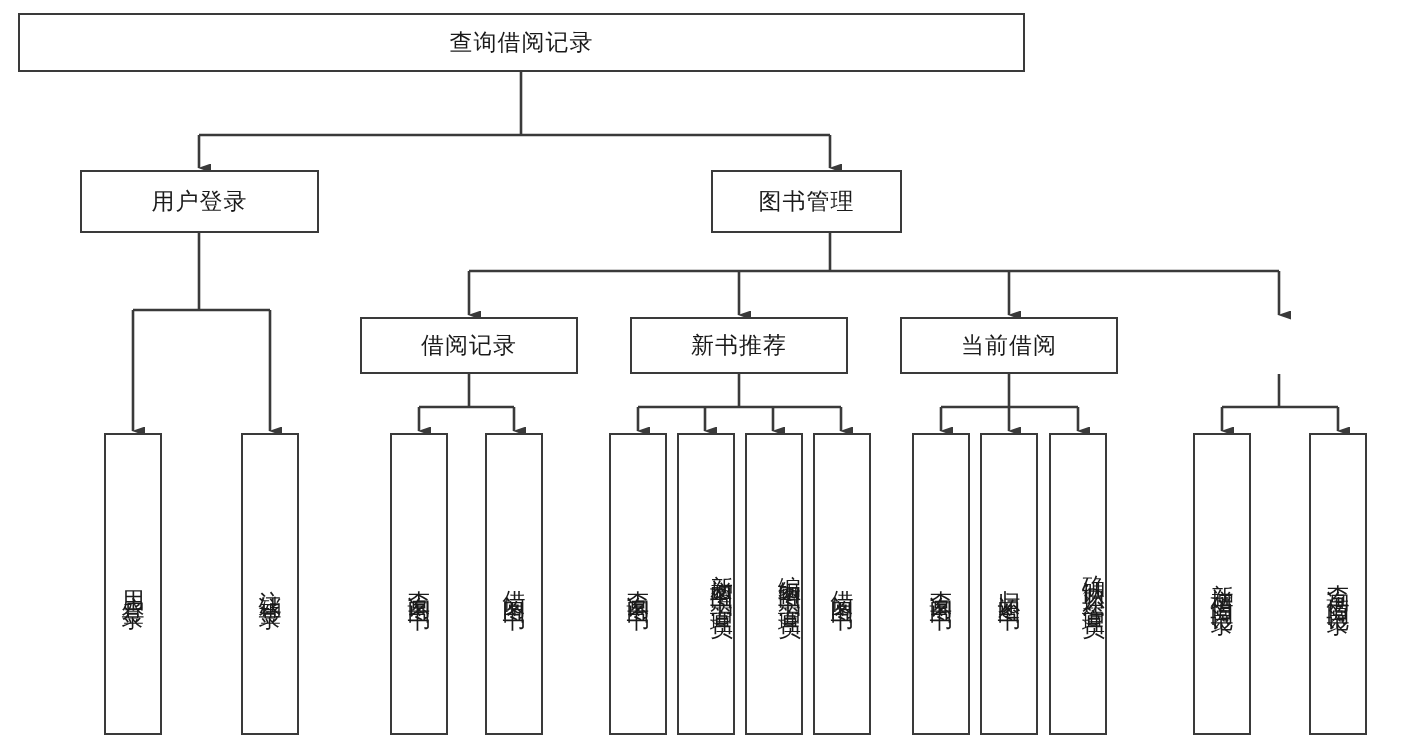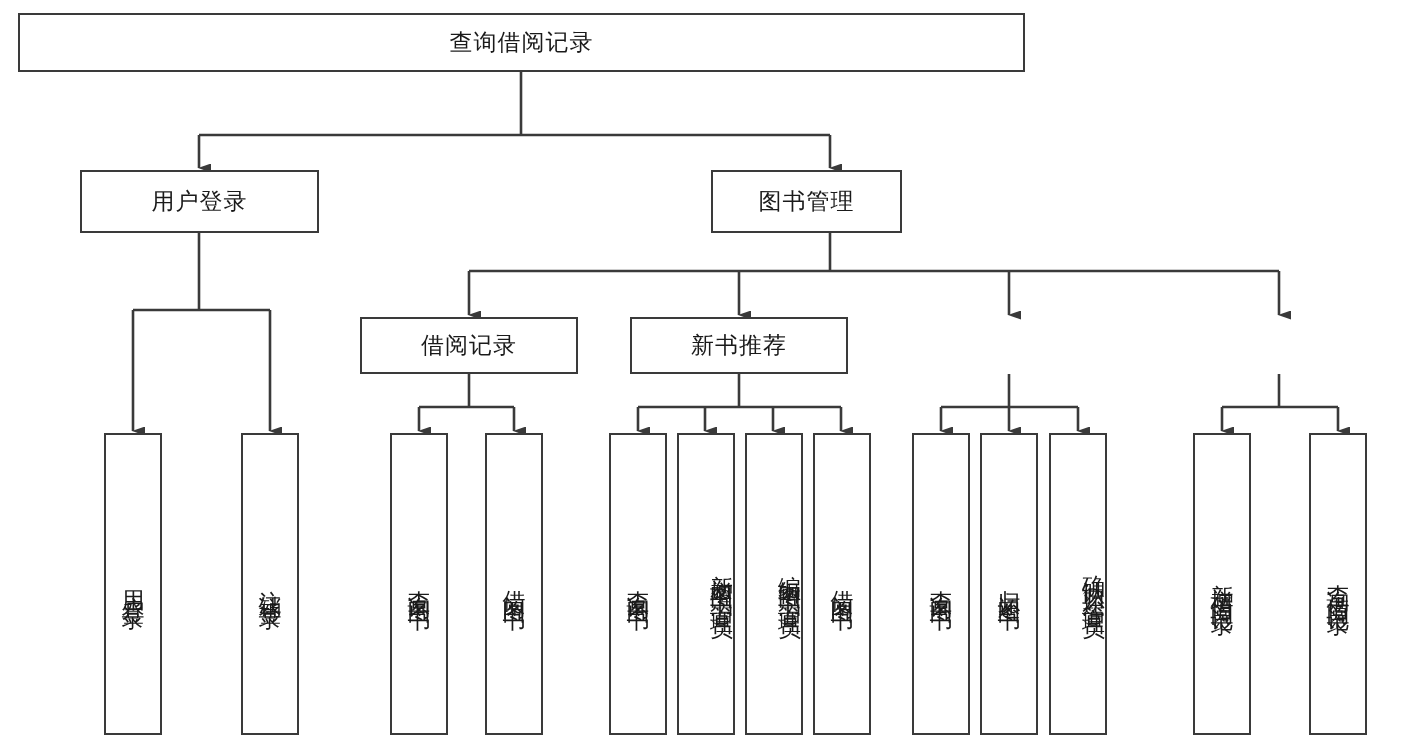--- a/index.html
+++ b/index.html
@@ -126,20 +126,21 @@
     </g>
   </svg>
 
   <div class="node horiz" style="left:18px; top:13px; width:1007px; height:59px;">查询借阅记录</div>
 
   <div class="node horiz" style="left:80px; top:170px; width:239px; height:63px;">用户登录</div>
   <div class="node horiz" style="left:711px; top:170px; width:191px; height:63px;">图书管理</div>
 
   <div class="node horiz" style="left:360px; top:317px; width:218px; height:57px;">借阅记录</div>
   <div class="node horiz" style="left:630px; top:317px; width:218px; height:57px;">新书推荐</div>
+  <div class="node horiz" style="left:900px; top:317px; width:218px; height:57px;">当前借阅</div>
 
   <div class="node vert midalign" style="left:104px; top:433px; width:58px; height:302px;">用户登录</div>
   <div class="node vert midalign" style="left:241px; top:433px; width:58px; height:302px;">注销登录</div>
 
   <div class="node vert midalign" style="left:390px; top:433px; width:58px; height:302px;">查询图书</div>
   <div class="node vert midalign" style="left:485px; top:433px; width:58px; height:302px;">借阅图书</div>
 
   <div class="node vert midalign" style="left:609px; top:433px; width:58px; height:302px;">查询图书</div>
   <div class="node vert topalign" style="left:677px; top:433px; width:58px; height:302px;">新增图书（管理员）</div>
   <div class="node vert topalign" style="left:745px; top:433px; width:58px; height:302px;">编辑图书（管理员）</div>

